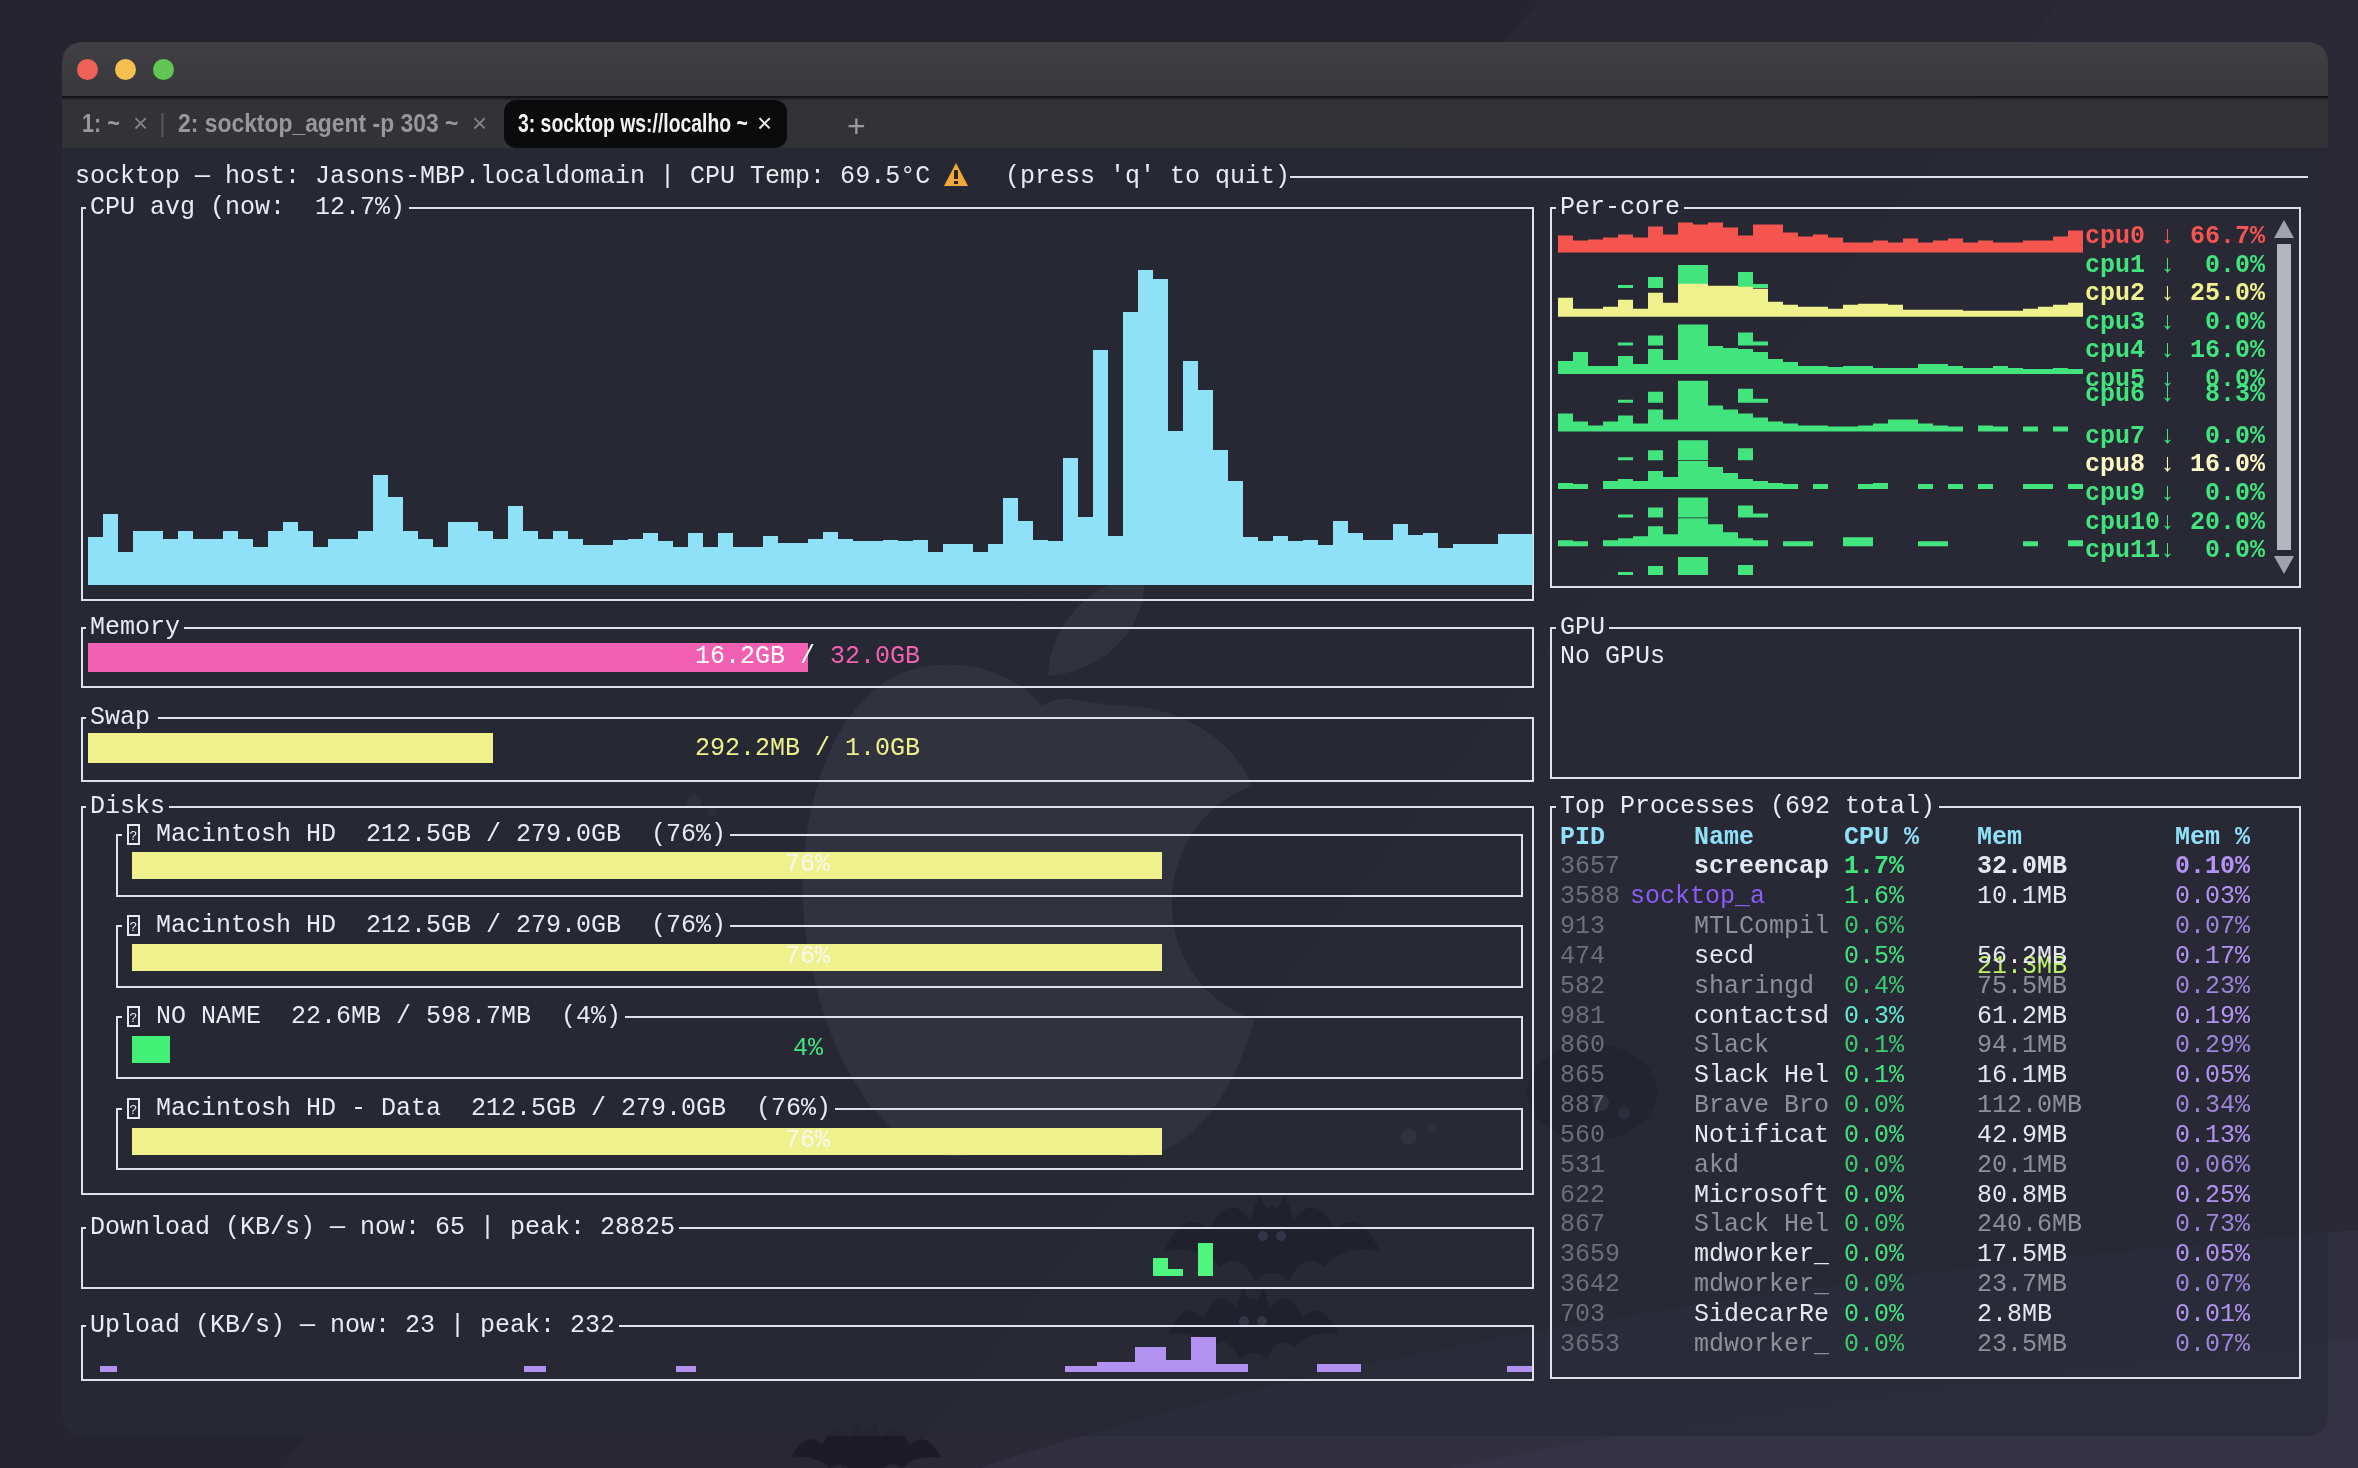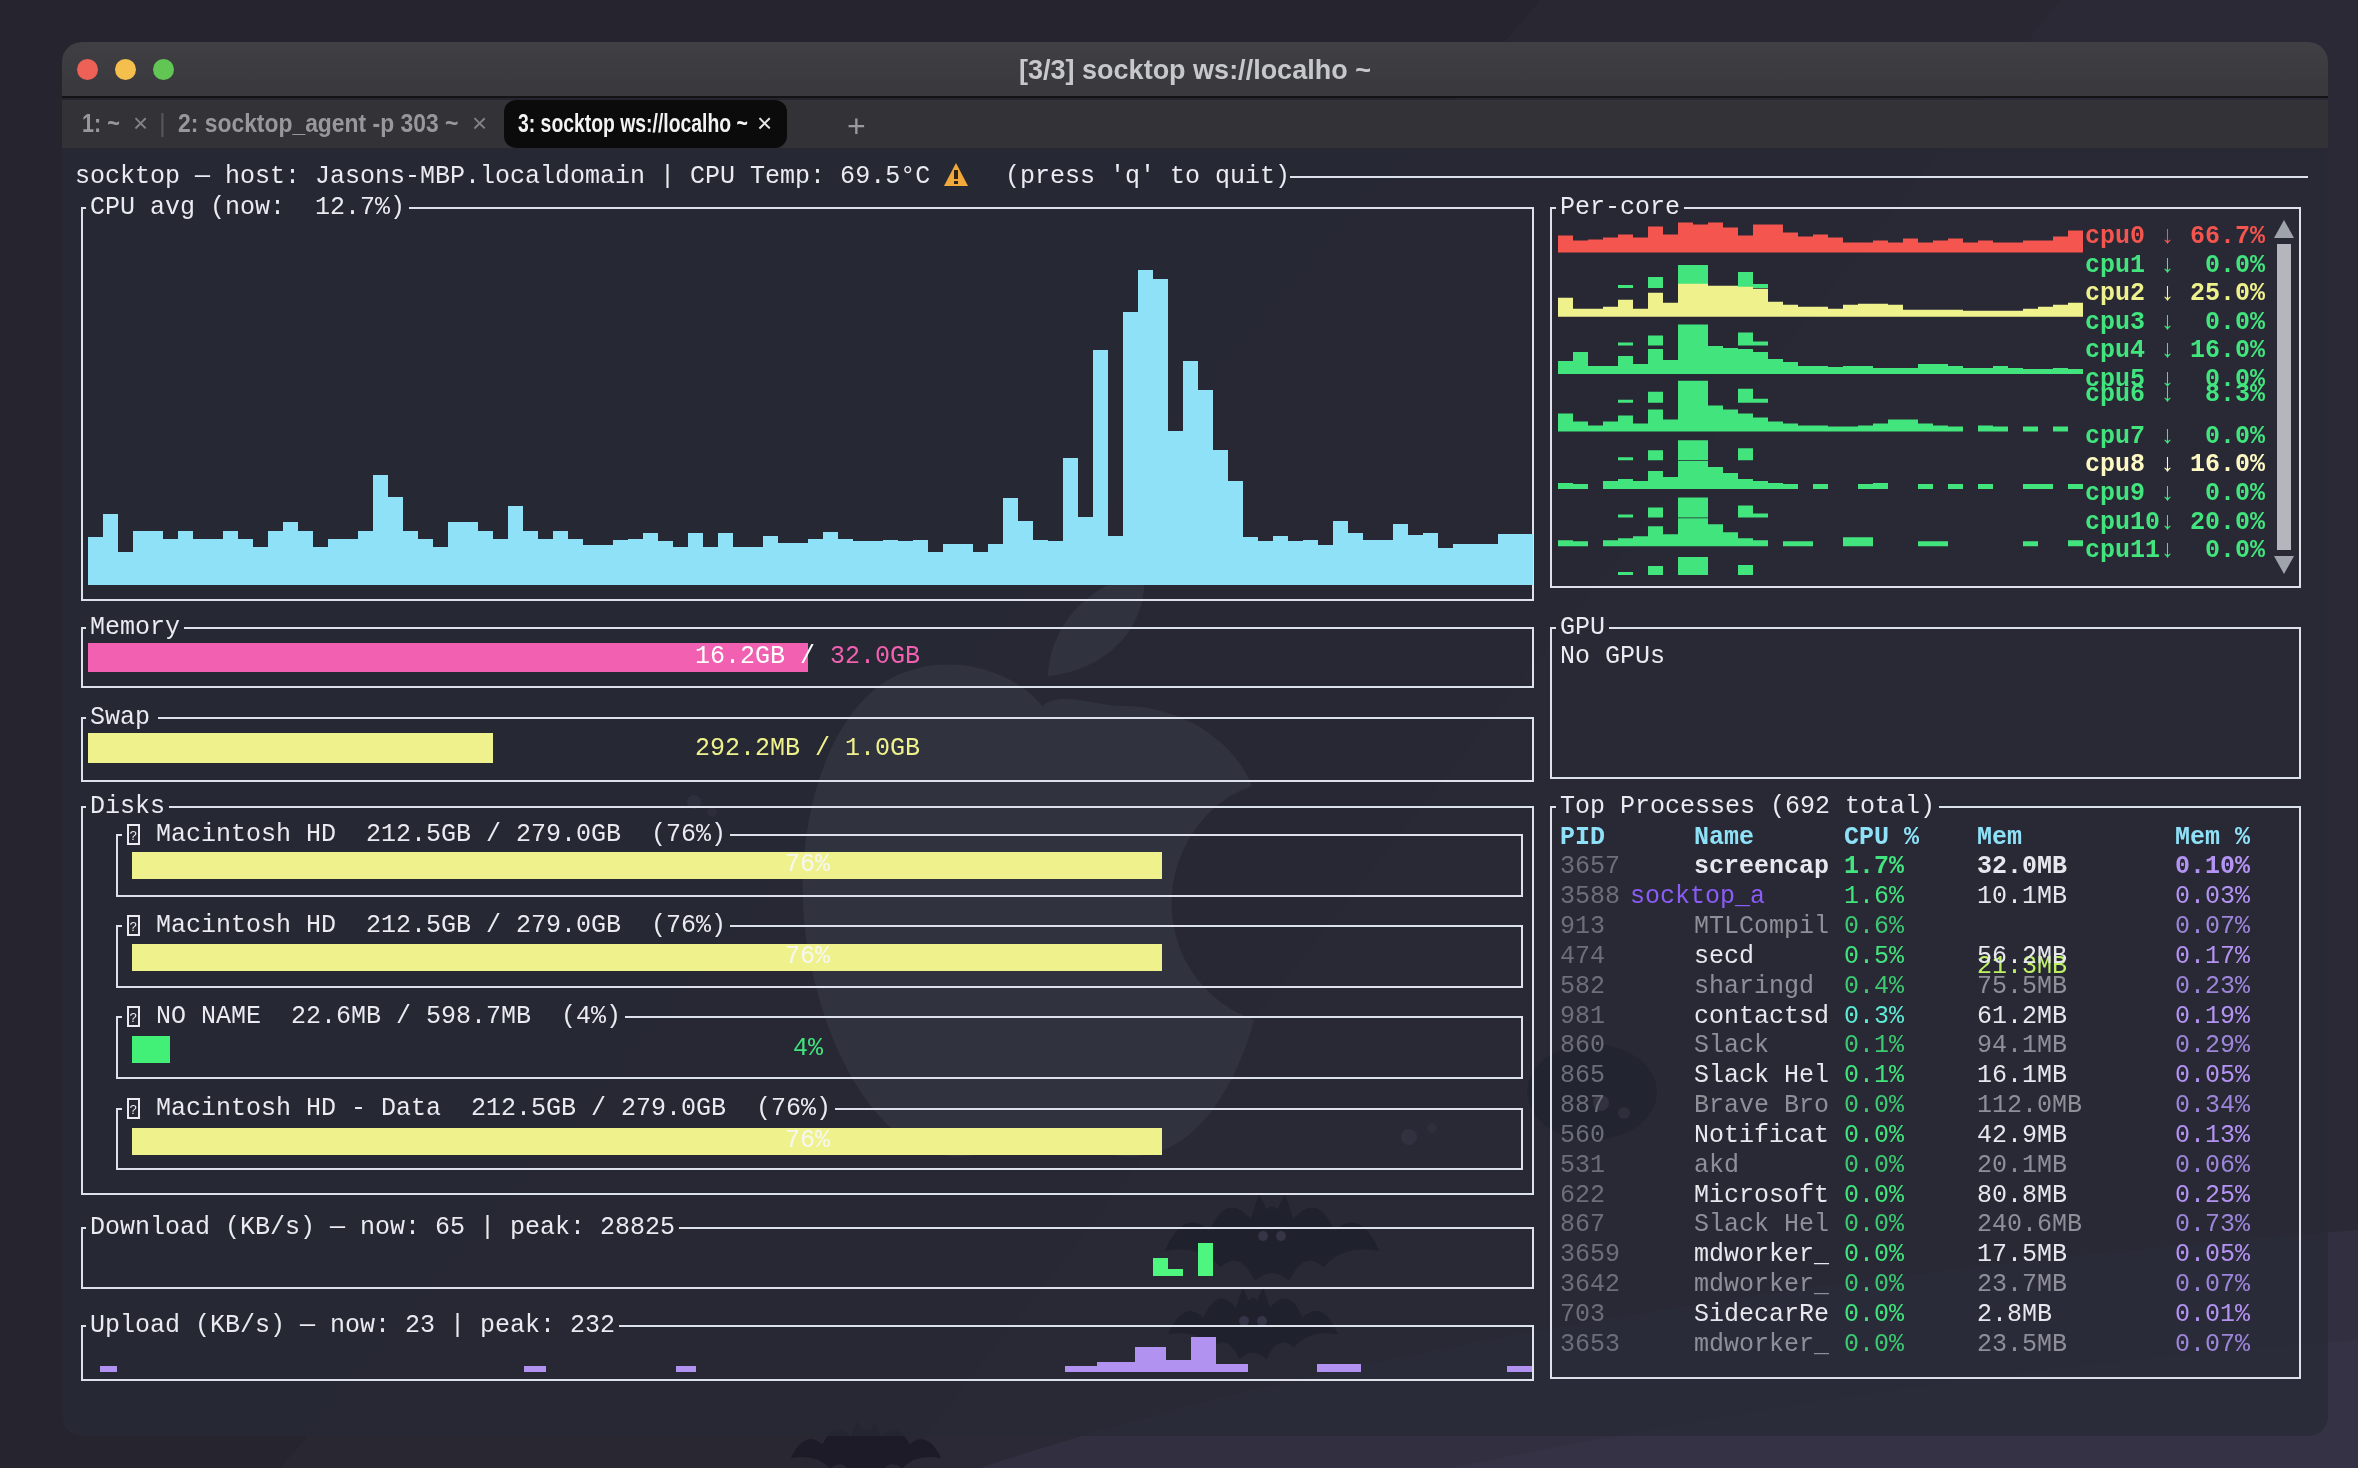--- a/index.html
+++ b/index.html
@@ -47,21 +47,20 @@
 <circle cx="1409" cy="1137" r="8" fill="#4c445f"></circle>
     <circle cx="1432" cy="1128" r="5" fill="#423b52"></circle>
 <circle cx="1601" cy="1103" r="8" fill="#4c445f"></circle>
     <circle cx="1624" cy="1113" r="6" fill="#423b52"></circle>
 </svg>
 <div id="win">
 <div id="titlebar"></div>
 <div class="tl" style="left:15px;background:#ee6156"></div>
 <div class="tl" style="left:53px;background:#f5bf4e"></div>
 <div class="tl" style="left:91px;background:#62c655"></div>
-<div id="ttl">[3/3] socktop ws://localho ~</div>
 <div id="tabbar"></div>
 <div id="term"></div>
 </div>
 <div id="activetab"></div>
 <div class="tab" style="left:82px;color:#98989b;transform:scaleX(0.83);transform-origin:left">1: ~</div>
 <div class="tab" style="left:133px;color:#828285;font-weight:normal">×</div>
 <div class="tab" style="left:159px;color:#57575a;font-weight:normal">|</div>
 <div class="tab" style="left:178px;color:#98989b;transform:scaleX(0.88);transform-origin:left">2: socktop_agent -p 303 ~</div>
 <div class="tab" style="left:472px;color:#828285;font-weight:normal">×</div>
 <div class="tab" style="left:518px;color:#f3f3f4;z-index:3;transform:scaleX(0.745);transform-origin:left">3: socktop ws://localho ~</div>

